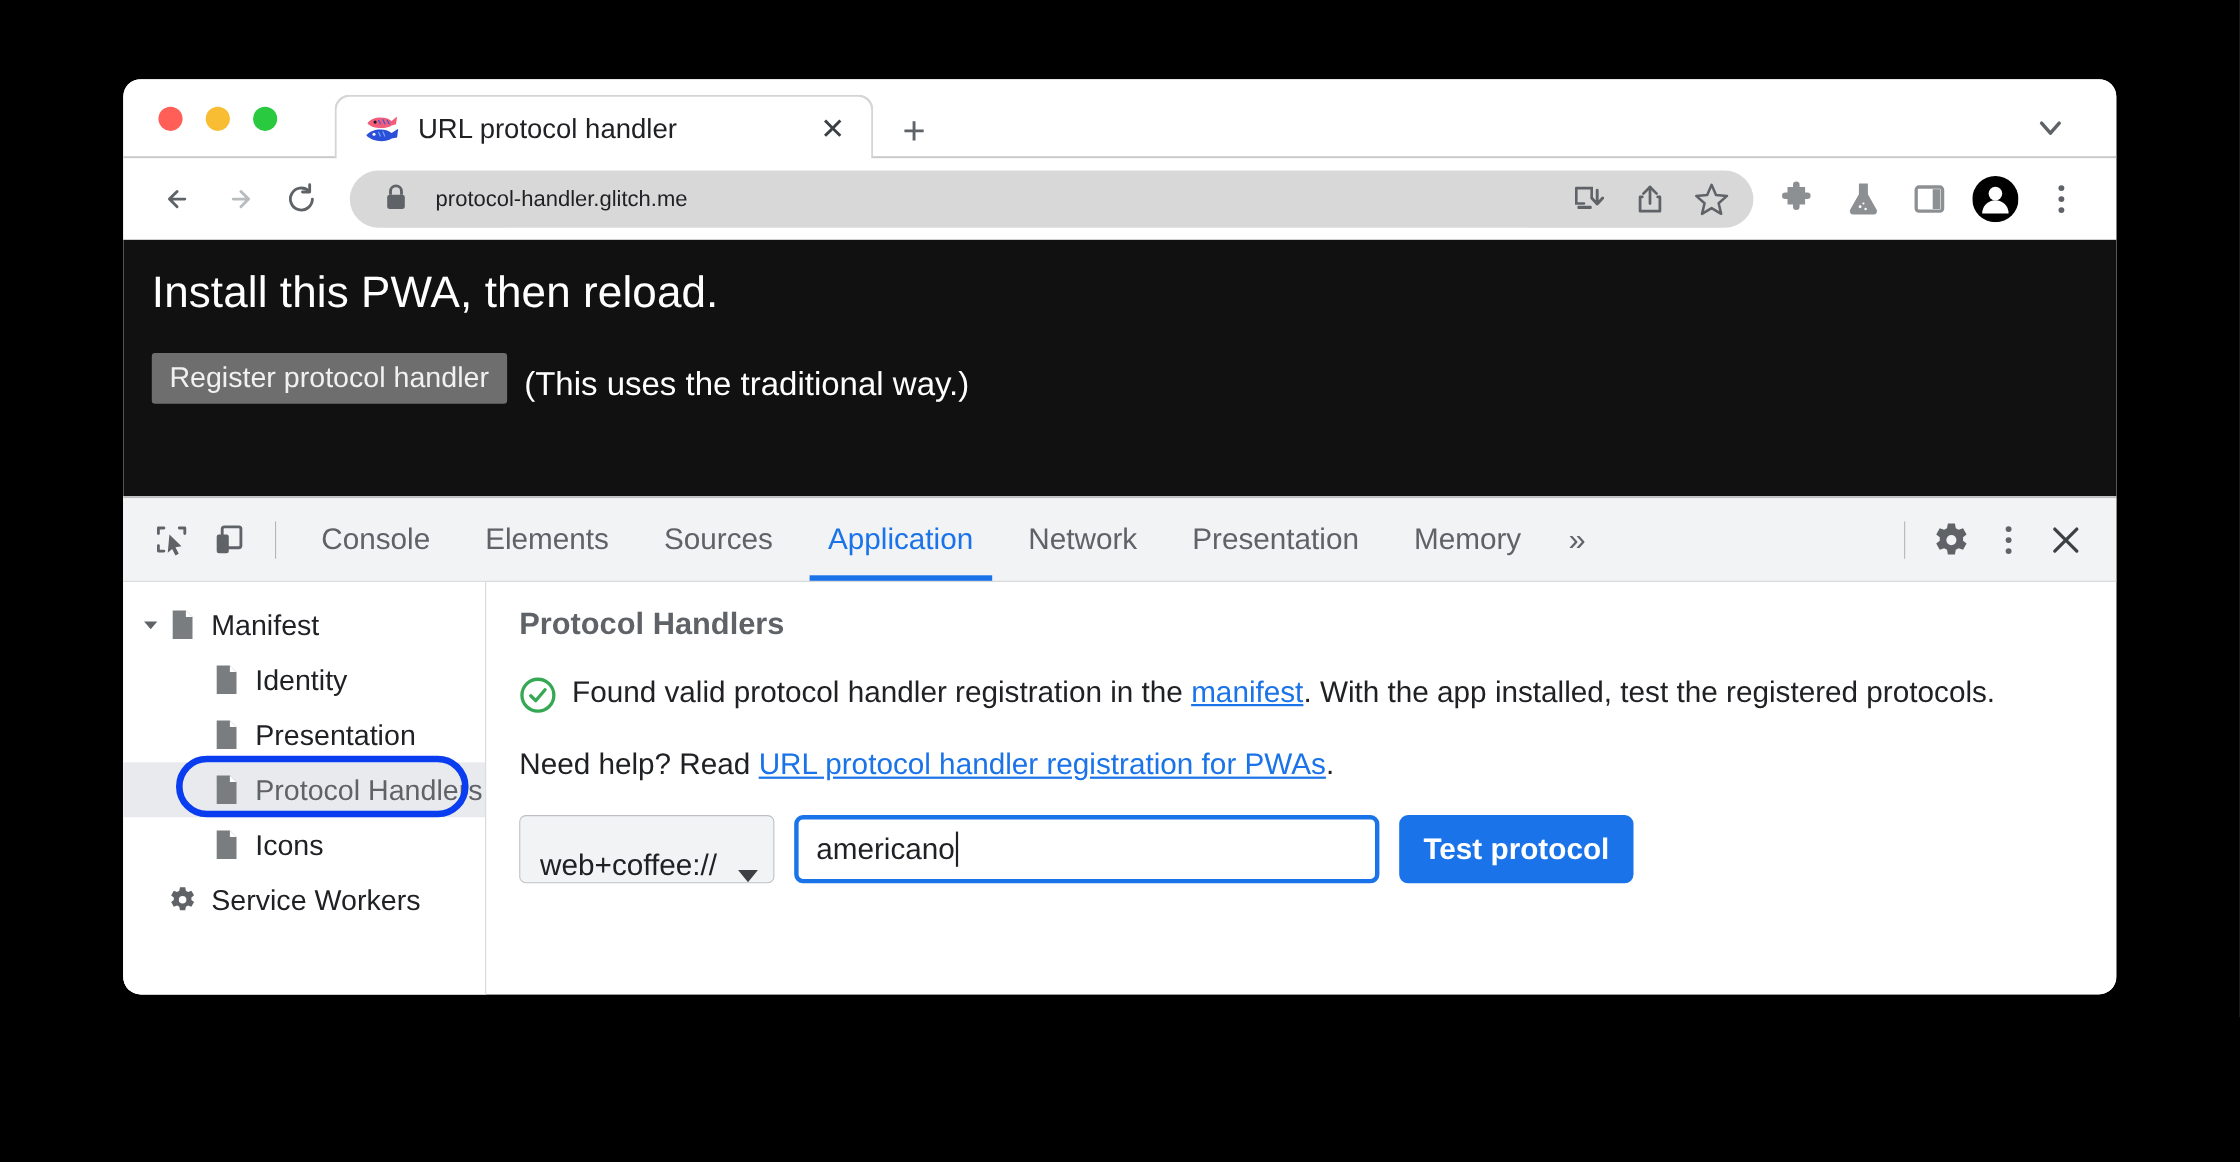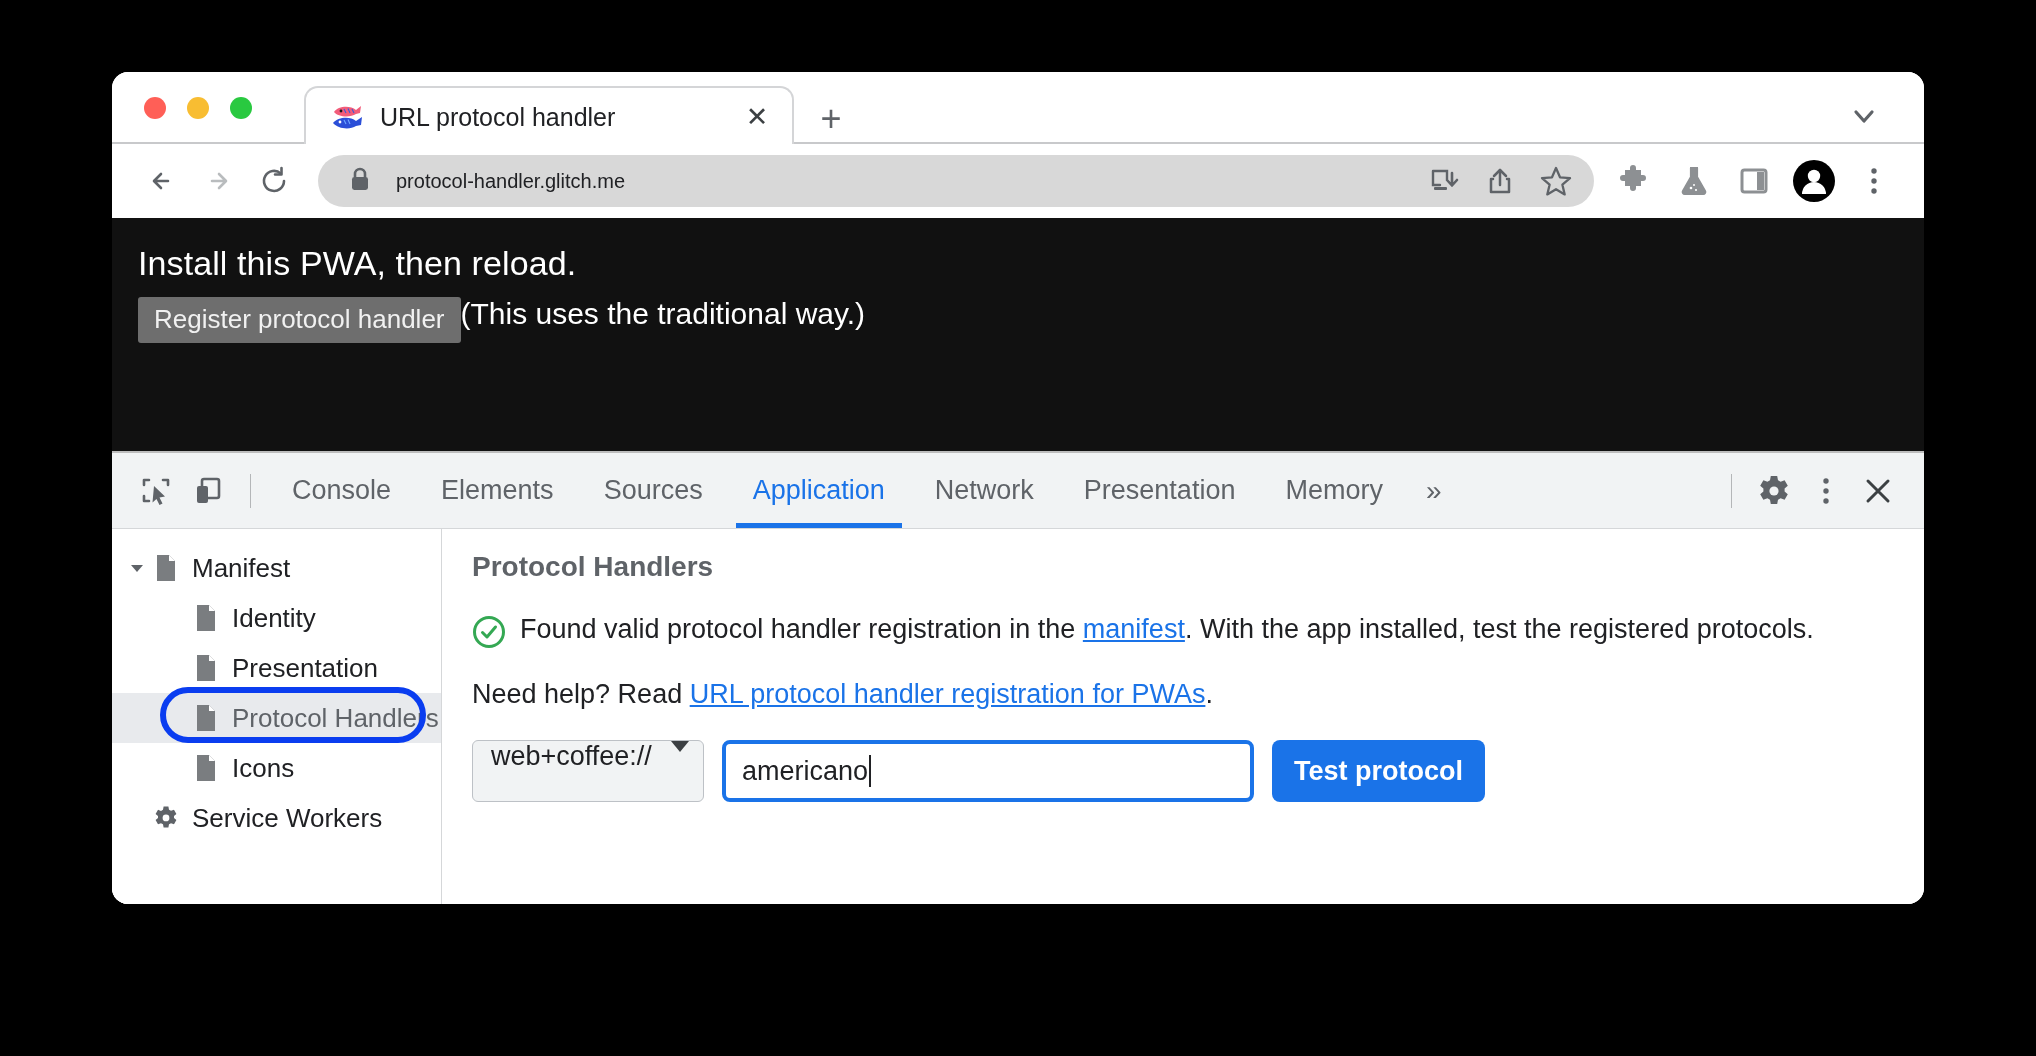--- a/index.html
+++ b/index.html
@@ -167,29 +167,29 @@
   }
 
   
   #page-viewport {
     position: relative;
     height: 233px;
     background: #111111;
     padding: 26px 0 0 26px;
   }
   #pwa-heading {
-    font-size: 34px;
+    font-size: 40px;
     color: #ffffff;
-    margin-bottom: 14px;
+    margin-bottom: 32px;
     letter-spacing: 0.1px;
   }
   #pwa-controls {
     display: flex;
-    align-items: flex-start;
-    gap: 0;
+    align-items: flex-end;
+    gap: 16px;
   }
   #register-protocol-btn {
     background: #6e6e6e;
     color: #f1f1f1;
     border: none;
     border-radius: 3px;
     font-family: "Liberation Sans", sans-serif;
     font-size: 26px;
     padding: 9px 16px 11px;
     line-height: 1;
@@ -361,21 +361,21 @@
     align-items: center;
     gap: 18px;
   }
   #scheme-select {
     width: 232px;
     height: 62px;
     background: #f1f3f4;
     border: 1px solid #bdc1c6;
     border-radius: 6px;
     display: flex;
-    align-items: flex-start;
+    align-items: flex-end;
     padding: 0 14px 0 18px;
     font-size: 27px;
     color: #202124;
   }
   #scheme-caret {
     margin-left: auto;
     border-left: 9px solid transparent;
     border-right: 9px solid transparent;
     border-top: 11px solid #3c4043;
   }

